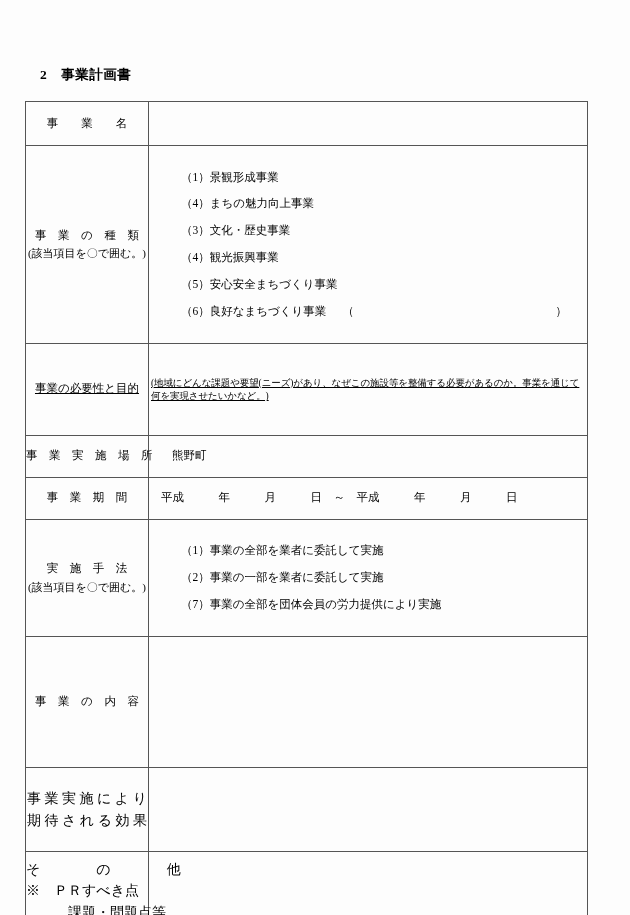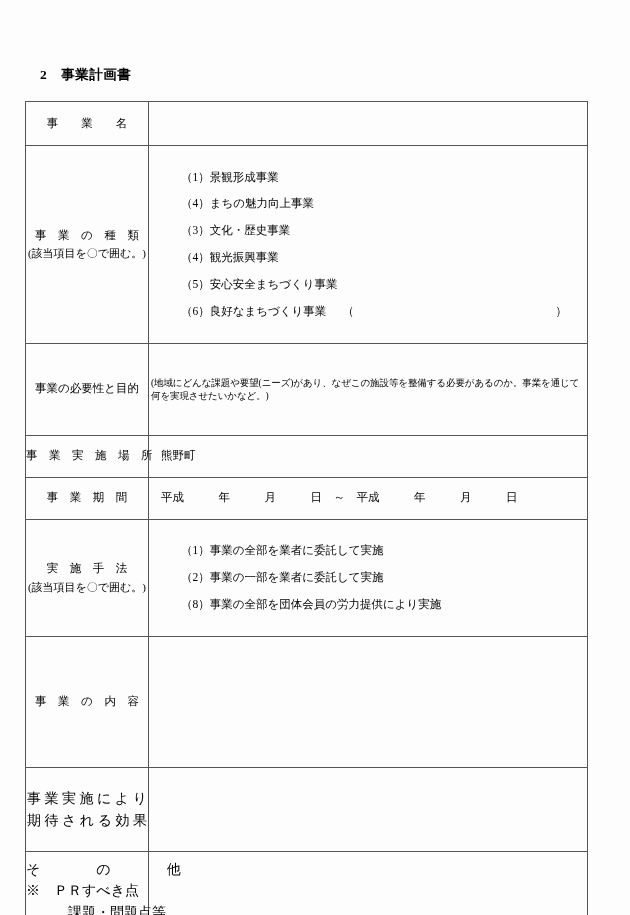--- a/index.html
+++ b/index.html
@@ -102,30 +102,30 @@
   .hint-text {
     font-size: 9.5px;
     line-height: 1.45;
     display: block;
     padding: 2px 2px 0 2px;
     letter-spacing: -0.1px;
   }
   .plain-value {
     white-space: pre;
     font-size: 11.5px;
-    padding-left: 12px;
+    padding-left: 23px;
   }
   .period-value {
     white-space: pre;
     font-size: 11.5px;
     padding-left: 12px;
   }
   .r-name   { height: 44px; }
   .r-kind   { height: 139px; }
-  .r-need   { height: 92px; }
+  .r-need   { height: 92px; text-decoration: underline; }
   .r-place  { height: 42px; }
   .r-period { height: 42px; }
   .r-method { height: 81px; }
   .r-content{ height: 131px; }
   .r-effect { height: 84px; }
   .r-other  { height: 79px; }
 </style>
 </head>
 <body>
 
@@ -200,21 +200,21 @@
 
       <tr class="r-method">
         <td class="label-cell">
           <span class="label-main">実　施　手　法</span>
           <span class="label-sub">(該当項目を〇で囲む。)</span>
         </td>
         <td class="value-cell mid">
           <ul class="option-list">
             <li>（1）事業の全部を業者に委託して実施</li>
             <li>（2）事業の一部を業者に委託して実施</li>
-            <li>（8）事業の全部を団体会員の労力提供により実施</li>
+            <li>（7）事業の全部を団体会員の労力提供により実施</li>
           </ul>
         </td>
       </tr>
 
       <tr class="r-content">
         <td class="label-cell">
           <span class="label-main">事　業　の　内　容</span>
         </td>
         <td class="value-cell">
           <span class="plain-value"></span>

